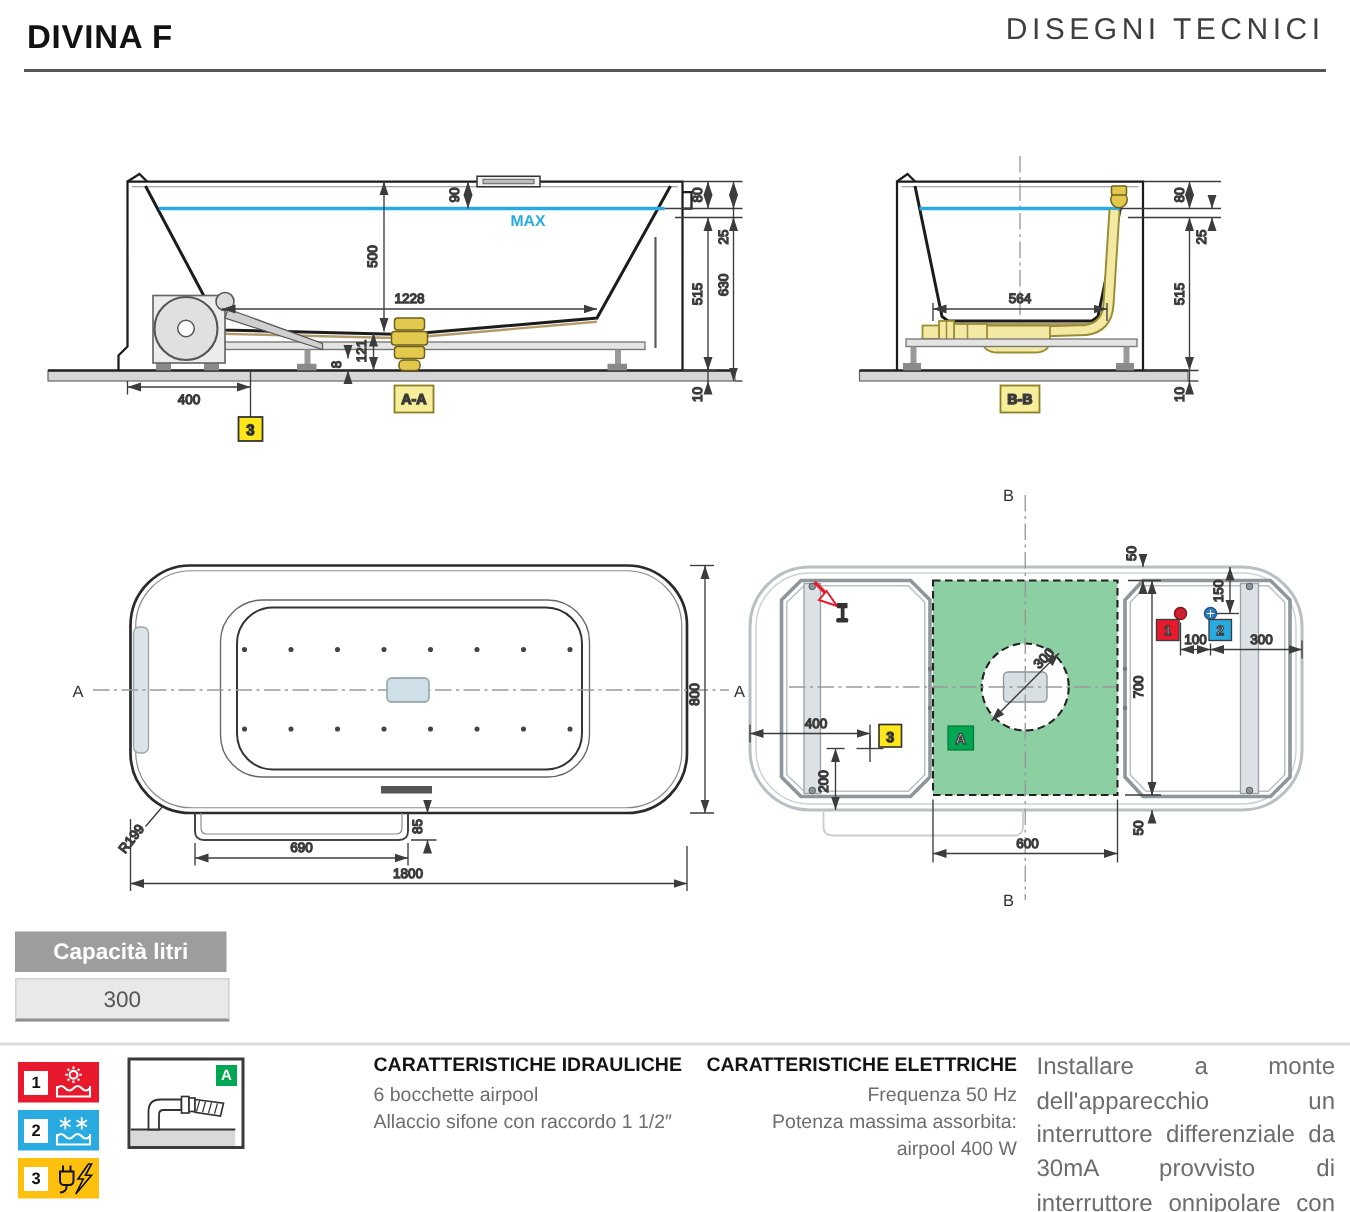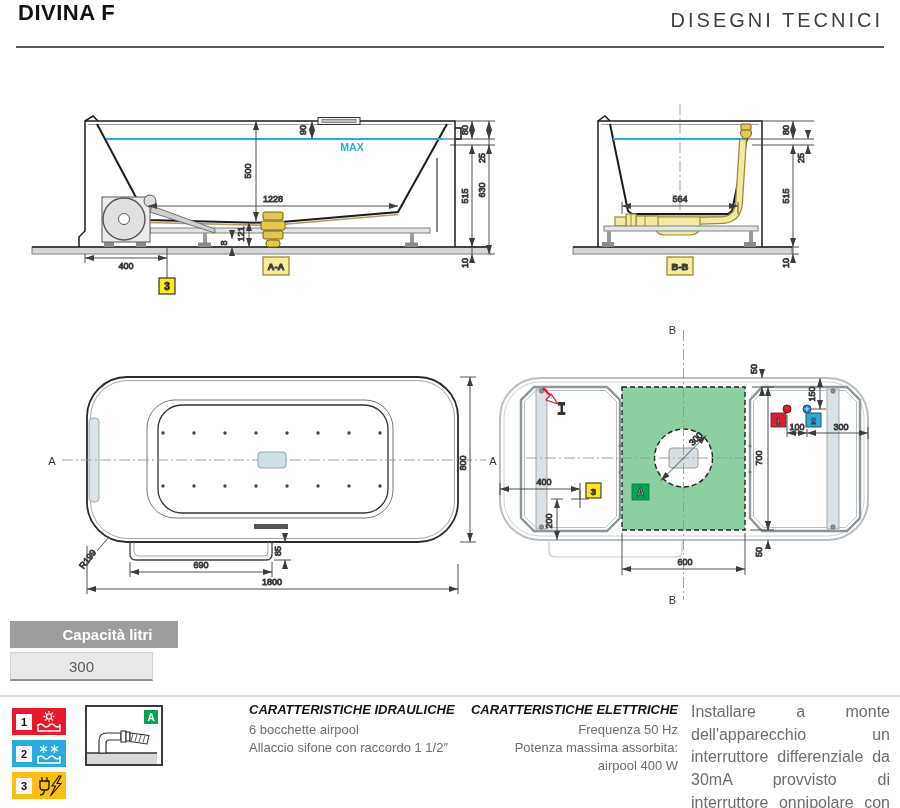--- a/index.html
+++ b/index.html
@@ -1,19 +1,19 @@
 <!DOCTYPE html>
 <html><head>
 <meta charset="utf-8">
 <style>
   html,body{margin:0;padding:0;background:#fff;}
   body{width:900px;height:808px;position:relative;font-family:"Liberation Sans",sans-serif;overflow:hidden;}
   .abs{position:absolute;}
   
-  .hdr-title{left:18px;top:0;font-size:22px;font-weight:bold;color:#121212;letter-spacing:.5px;}
+  .hdr-title{left:18px;top:12px;font-size:22px;font-weight:bold;color:#121212;letter-spacing:.5px;}
   .hdr-sub{right:17px;top:9px;font-size:20px;font-weight:normal;color:#3f3f41;letter-spacing:3px;}
   .hdr-rule{left:16px;right:16px;top:46px;height:2px;background:#57575a;}
   
   svg text{font-family:"Liberation Sans",sans-serif;}
   .draw{stroke:#1c1c1c;fill:none;stroke-width:1.5;}
   .draw2{stroke:#1c1c1c;fill:none;stroke-width:2;}
   .thin{stroke:#8a8a8a;fill:none;stroke-width:.8;}
   .dim{stroke:#3c3c3c;fill:none;stroke-width:.9;}
   .dimtxt{font-size:9px;fill:#1a1a1a;}
   .cl{stroke:#999;fill:none;stroke-width:.9;stroke-dasharray:11 3 2 3;}
@@ -22,36 +22,36 @@
   .gray-part{fill:#e4e4e4;stroke:#777;stroke-width:.9;}
   .gold{fill:#e3c84e;stroke:#6f611c;stroke-width:1;}
   .pipefill{fill:#f3e9a2;stroke:#9a8d35;stroke-width:1.2;}
   .lightshell{stroke:#b9c0c3;fill:none;stroke-width:2;}
   .lightshell2{stroke:#ccd2d5;fill:none;stroke-width:1;}
   .frame{stroke:#8d969b;fill:#fff;stroke-width:2.4;}
   .framein{stroke:#b9c0c3;fill:none;stroke-width:1;}
   .member{fill:#dbe1e4;stroke:#9aa4a8;stroke-width:.9;}
   .btxt{font-size:9.5px;font-weight:bold;fill:#333;}
   
-  .cap-label{left:10px;top:621px;width:141px;height:27px;background:#9d9d9c;color:#fff;font-weight:bold;font-size:15px;display:flex;align-items:center;justify-content:center;padding-left:27px;}
+  .cap-label{left:10px;top:621px;width:141px;height:27px;background:#9d9d9c;color:#fff;font-weight:bold;font-size:15px;display:flex;align-items:center;justify-content:center;}
   .cap-value{left:10px;top:652px;width:141px;height:26px;background:#e9e9e9;border:1px solid #d2d2d2;border-bottom:2px solid #8f8f8f;color:#595959;font-size:15px;display:flex;align-items:center;justify-content:center;}
   .divider{left:0;right:0;top:695px;height:2px;background:#dcdcdc;}
   
   .legend{left:12px;top:708px;display:flex;flex-direction:column;gap:5px;}
   .leg-row{width:54px;height:27px;display:flex;align-items:center;}
   .leg-hot{background:#e8192c;}
   .leg-cold{background:#29abe2;}
   .leg-power{background:#fdc00f;}
   .leg-num{width:16px;height:16px;margin-left:4px;background:#fff;color:#111;font-size:11px;font-weight:bold;display:flex;align-items:center;justify-content:center;}
   .leg-icon{flex:1;display:flex;align-items:center;justify-content:center;}
   .detail-box{left:85px;top:705px;width:74px;height:57px;border:2px solid #3a3a3a;background:#fff;}
   .detail-badge{position:absolute;right:3px;top:3px;width:14px;height:14px;background:#00a651;color:#fff;font-size:10px;font-weight:bold;display:flex;align-items:center;justify-content:center;}
   
   .col{top:701px;font-size:13px;color:#6d6d6d;line-height:1.38;}
-  .col .ttl{font-size:13px;font-weight:bold;color:#141414;margin:0 0 2px 0;font-style:italic;}
+  .col .ttl{font-size:13px;font-weight:bold;color:#141414;margin:0 0 2px 0;}
   .col-hyd{left:249px;width:210px;}
   .col-ele{left:466px;width:212px;text-align:right;}
   .col-note{left:691px;width:199px;text-align:justify;font-size:16px;line-height:1.42;}
 </style>
 </head>
 <body>
 
 <div class="abs hdr-title">DIVINA F</div>
 <div class="abs hdr-sub">DISEGNI TECNICI</div>
 <div class="abs hdr-rule"></div>

